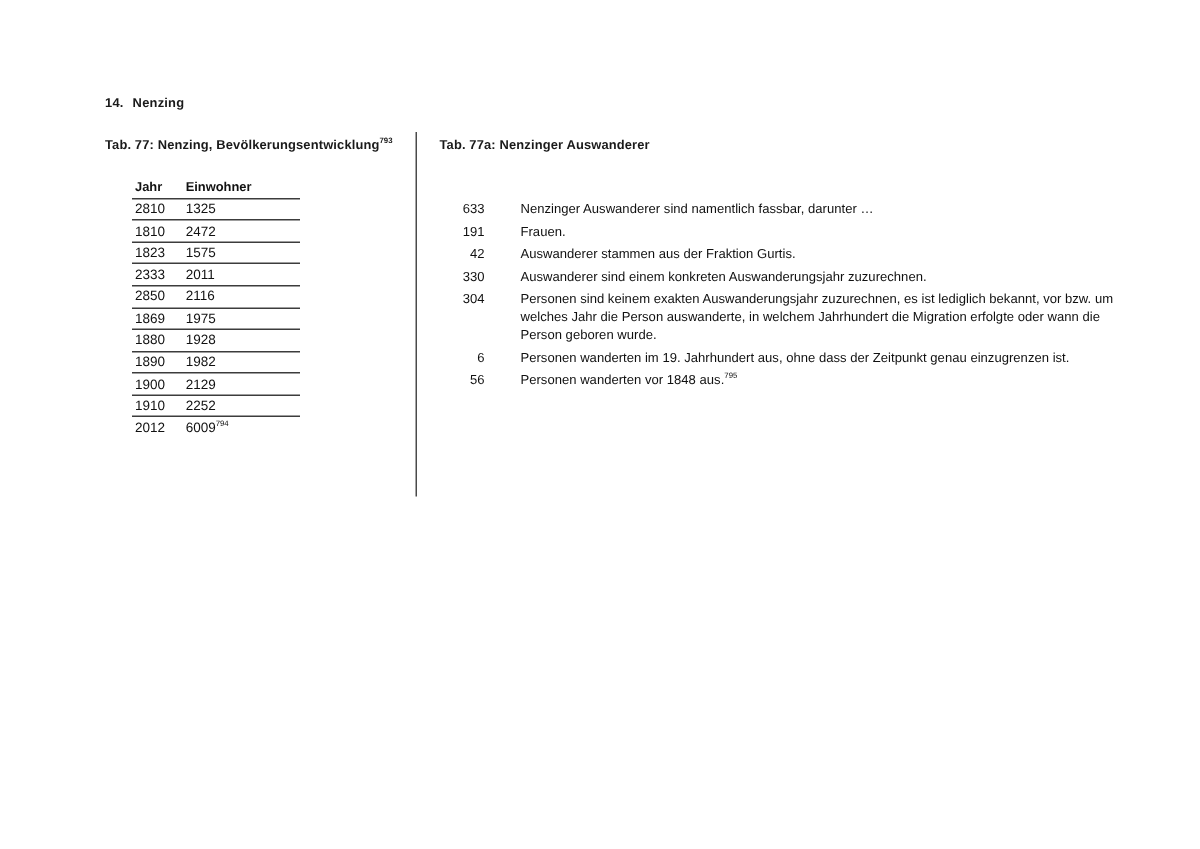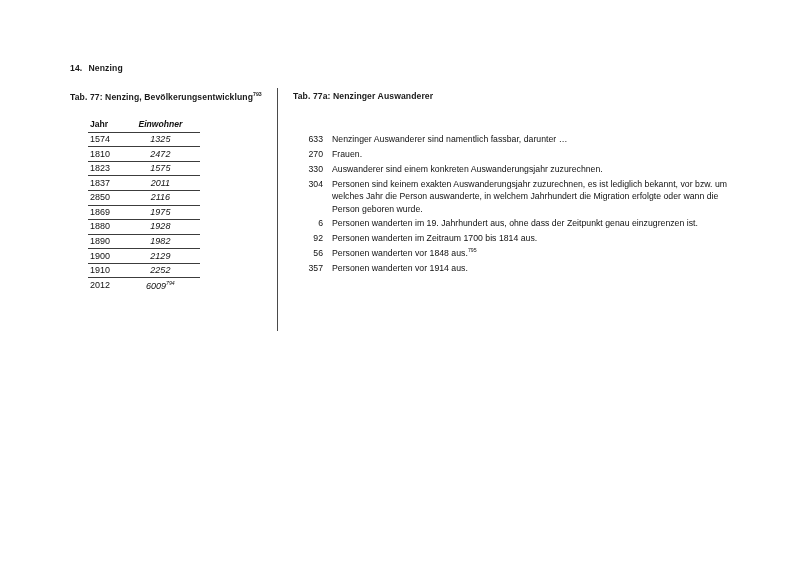--- a/index.html
+++ b/index.html
@@ -89,41 +89,41 @@
     border-bottom: 1.1px solid #3c3c3c;
     padding-bottom: 2px;
   }
   #pop-table td {
     border-bottom: 1.1px solid #3c3c3c;
   }
   #pop-table tbody tr:last-child td {
     border-bottom: none;
   }
   .col-year  { text-align: left;  padding-left: 2px !important; }
-  .col-count { text-align: center; padding-right: 3px !important; font-style: italic; }
+  .col-count { text-align: left; padding-right: 3px !important; }
 
   
   #emigrant-list {
     position: absolute;
     left: 293px;
     top: 133px;
     width: 450px;
   }
   .emi-row {
     display: flex;
     align-items: flex-start;
     margin-bottom: 2.6px;
   }
   .emi-num {
     flex: 0 0 30px;
     text-align: right;
     font-size: 8.7px;
     line-height: 1.42;
     color: #111111;
-    padding-right: 9px;
+    padding-right: 24px;
   }
   .emi-text {
     flex: 1 1 auto;
     font-size: 8.7px;
     line-height: 1.42;
     color: #111111;
     letter-spacing: 0.02px;
   }
 
   
@@ -184,33 +184,33 @@
 
   <table id="pop-table">
     <thead>
       <tr>
         <th class="col-year">Jahr</th>
         <th class="col-count">Einwohner</th>
       </tr>
     </thead>
     <tbody id="pop-table-body">
         <tr>
-          <td class="col-year">1574</td>
+          <td class="col-year">2810</td>
           <td class="col-count">1325</td>
         </tr>
         <tr>
           <td class="col-year">1810</td>
           <td class="col-count">2472</td>
         </tr>
         <tr>
           <td class="col-year">1823</td>
           <td class="col-count">1575</td>
         </tr>
         <tr>
-          <td class="col-year">1837</td>
+          <td class="col-year">2333</td>
           <td class="col-count">2011</td>
         </tr>
         <tr>
           <td class="col-year">2850</td>
           <td class="col-count">2116</td>
         </tr>
         <tr>
           <td class="col-year">1869</td>
           <td class="col-count">1975</td>
         </tr>
@@ -236,46 +236,42 @@
         </tr>
       </tbody>
   </table>
 
   <div id="emigrant-list">
       <div class="emi-row">
         <div class="emi-num">633</div>
         <div class="emi-text">Nenzinger Auswanderer sind namentlich fassbar, darunter …</div>
       </div>
       <div class="emi-row">
-        <div class="emi-num">270</div>
+        <div class="emi-num">191</div>
         <div class="emi-text">Frauen.</div>
+      </div>
+      <div class="emi-row">
+        <div class="emi-num">42</div>
+        <div class="emi-text">Auswanderer stammen aus der Fraktion Gurtis.</div>
       </div>
       <div class="emi-row">
         <div class="emi-num">330</div>
         <div class="emi-text">Auswanderer sind einem konkreten Auswanderungsjahr zuzurechnen.</div>
       </div>
       <div class="emi-row">
         <div class="emi-num">304</div>
         <div class="emi-text">Personen sind keinem exakten Auswanderungsjahr zuzurechnen, es ist lediglich bekannt, vor bzw. um welches Jahr die Person auswanderte, in welchem Jahrhundert die Migration erfolgte oder wann die Person geboren wurde.</div>
       </div>
       <div class="emi-row">
         <div class="emi-num">6</div>
         <div class="emi-text">Personen wanderten im 19. Jahrhundert aus, ohne dass der Zeitpunkt genau einzugrenzen ist.</div>
       </div>
       <div class="emi-row">
-        <div class="emi-num">92</div>
-        <div class="emi-text">Personen wanderten im Zeitraum 1700 bis 1814 aus.</div>
-      </div>
-      <div class="emi-row">
         <div class="emi-num">56</div>
         <div class="emi-text">Personen wanderten vor 1848 aus.<span class="sup-reg">795</span></div>
-      </div>
-      <div class="emi-row">
-        <div class="emi-num">357</div>
-        <div class="emi-text">Personen wanderten vor 1914 aus.</div>
       </div>
     </div>
 
   <div id="footnote-rule"></div>
 
   <div id="footnotes">
       <div class="footnote"><span class="fn-mark">793</span><span>Kurt Klein, Die Bevölkerung Vorarlbergs vom Beginn des 16. bis zur Mitte des 18. Jahrhunderts. In: Montfort 2/1986, S. 154-173, hier S. 167, 168; Kurt Klein, Daten zur Siedlungs- und Bevölkerungsentwicklung der Vorarlberger Gemeinden seit dem 18. Jahrhundert. In: Montfort 4/1991, S. 281-302, hier S. 300, 301.</span></div>
       <div class="footnote"><span class="fn-mark">794</span><span>Quelle: Statistik Austria, ZMR-Bestand 31.10.2012, http://www.statistik.at/web_de/statistiken/bevoelkerung/volkszaehlungen_registerzaehlungen/bevoelkerungsstand/, aufgerufen am 24.10.2014.</span></div>
       <div class="footnote"><span class="fn-mark">795</span><span>Gewisse statistische Unschärfen sind unvermeidlich, da Personen die vor einem bestimmten Jahr auswanderten tatsächlich möglicherweise in den Untersuchungszeitraum davor fallen.</span></div>
     </div>

